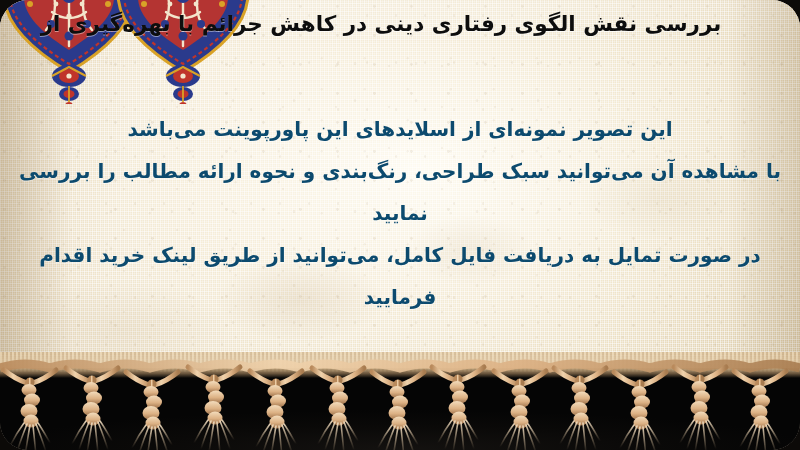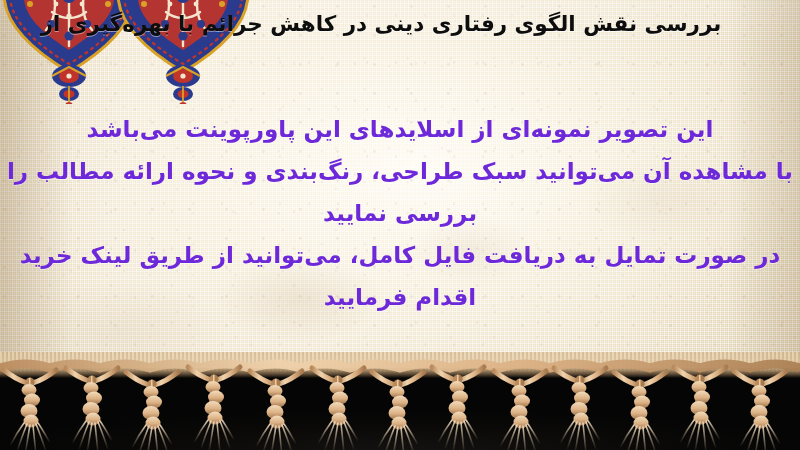--- a/index.html
+++ b/index.html
@@ -8,20 +8,21 @@
     width:800px;height:450px;
     background:#0c0a08;
     font-family:"DejaVu Sans", sans-serif;
     overflow:hidden;
   }
   #slide{
     position:relative;
     width:800px;height:450px;
     overflow:hidden;
     background:#efe3cf;
+    border-radius:28px;
   }
 
   
   .canvas-bg{
     position:absolute;left:0;top:0;width:800px;height:376px;
     background-color:#e9dcc6;
     background-image:
       repeating-linear-gradient(90deg,
         rgba(255,255,255,.55) 0px, rgba(255,255,255,.55) 1px,
         rgba(170,150,120,.28) 1px, rgba(170,150,120,.28) 2px,
@@ -84,22 +85,22 @@
     text-shadow:0 1px 0 rgba(255,255,255,.45);
   }
   .title .ln{display:block;}
   .title .ln1{padding-right:44px;padding-left:6px;}
   .title .ln2{padding-right:0;}
 
   .body-block{
     position:absolute;top:108px;left:0;width:800px;
     text-align:center;direction:rtl;
     font-family:"DejaVu Sans", sans-serif;
-    font-size:23px;font-weight:700;line-height:42px;
-    color:#6d28d9;
+    font-size:20px;font-weight:700;line-height:42px;
+    color:#0c4a6e;
     text-shadow:0 1px 0 rgba(255,255,255,.40);
   }
   .body-block p{margin:0;}
   .body-block .bl1{padding-right:0;}
   .body-block .bl2{padding-right:0;}
   .body-block .bl3{padding-right:0;}
 
   
   .black-band{
     position:absolute;left:0;top:368px;width:800px;height:82px;

